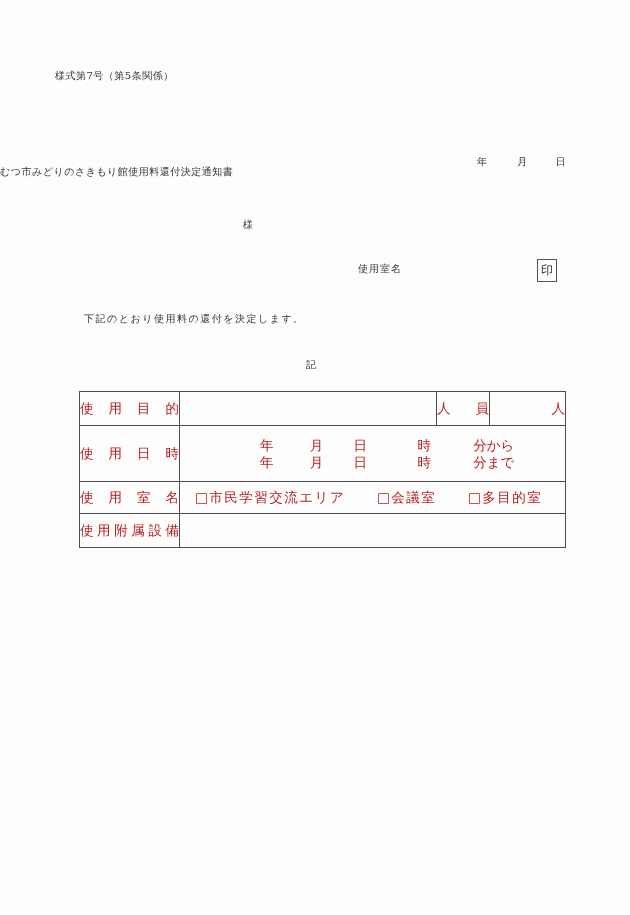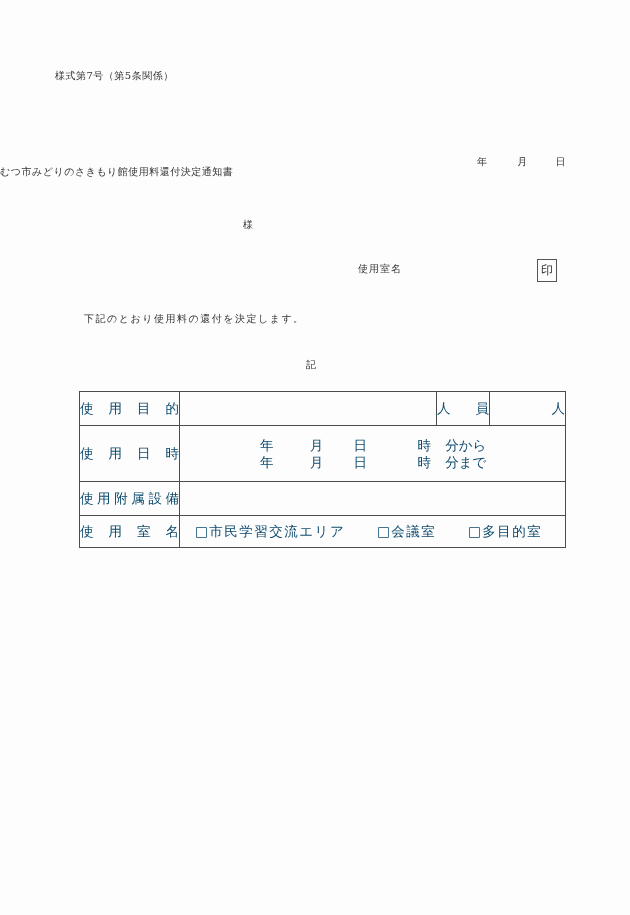--- a/index.html
+++ b/index.html
@@ -29,21 +29,21 @@
   }
   .body-text   { left:84px; top:311px; letter-spacing:1.5px; }
   .ki-heading  { left:0; top:357px; width:622px; text-align:center; }
 
   table.form-table {
     position:absolute; left:79px; top:391px;
     width:486px; border-collapse:collapse; table-layout:fixed;
   }
   table.form-table td {
     border:1px solid #4d4d4d;
-    font-size:13.5px; color:#0c4a6e;
+    font-size:13.5px; color:#b91c1c;
     padding:0; vertical-align:middle;
     overflow:hidden;
   }
   td.lbl {
     text-align:justify; text-align-last:justify;
     -moz-text-align-last:justify;
     text-justify:inter-character;
     padding:0 8px;
   }
   td.lbl-top  { vertical-align:top; }
@@ -56,21 +56,21 @@
     text-justify:inter-character;
     padding:0 7px;
   }
   td.unit { text-align:right; padding-right:5px; }
 
   .dt-line { padding-left:80px; line-height:17px; height:17px; white-space:nowrap; }
   .dt-line span { display:inline-block; }
   .dt-line .g1 { margin-left:32px; }
   .dt-line .g2 { margin-left:26px; }
   .dt-line .g3 { margin-left:46px; }
-  .dt-line .g4 { margin-left:10px; }
+  .dt-line .g4 { margin-left:38px; }
 
   .room-wrap { position:relative; height:30px; }
   .room-wrap .opt {
     position:absolute; top:50%; transform:translateY(-50%);
     white-space:nowrap; letter-spacing:1.5px; font-size:13.5px;
   }
 </style>
 </head>
 <body>
 
@@ -125,29 +125,29 @@
         <div class="dt-line">
           <span>年</span>
           <span class="g1">月</span>
           <span class="g2">日</span>
           <span class="g3">時</span>
           <span class="g4">分まで</span>
         </div>
       </td>
     </tr>
     <tr>
-      <td class="lbl" style="height:33px">使用附属設備</td>
-      <td colspan="3"></td>
-    </tr>
-    <tr>
       <td class="lbl" style="height:31px">使用室名</td>
       <td colspan="3">
         <div class="room-wrap">
           <span class="opt" style="left:15px">□市民学習交流エリア</span>
           <span class="opt" style="left:197px">□会議室</span>
           <span class="opt" style="left:288px">□多目的室</span>
         </div>
       </td>
     </tr>
+    <tr>
+      <td class="lbl" style="height:33px">使用附属設備</td>
+      <td colspan="3"></td>
+    </tr>
   </tbody>
     </table>
 
 </div>
 
 </body></html>

